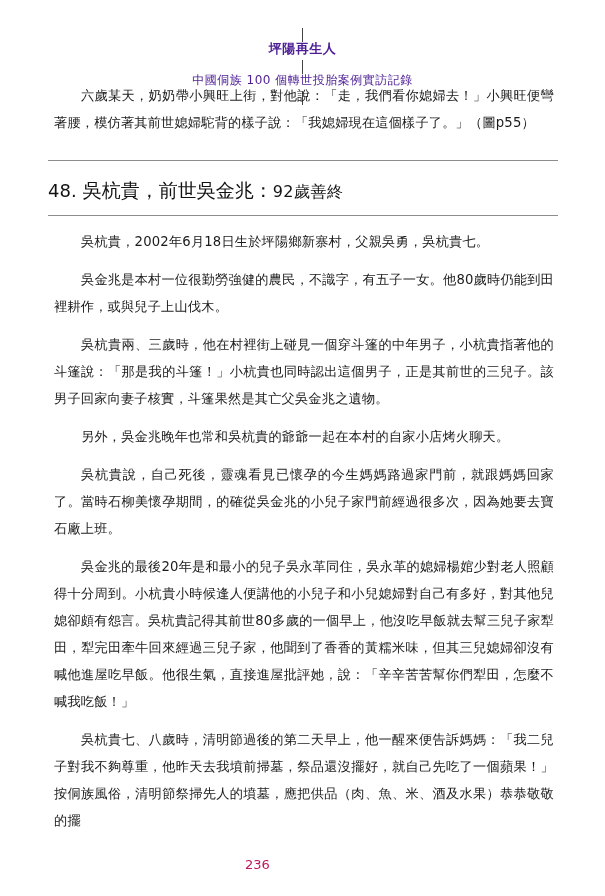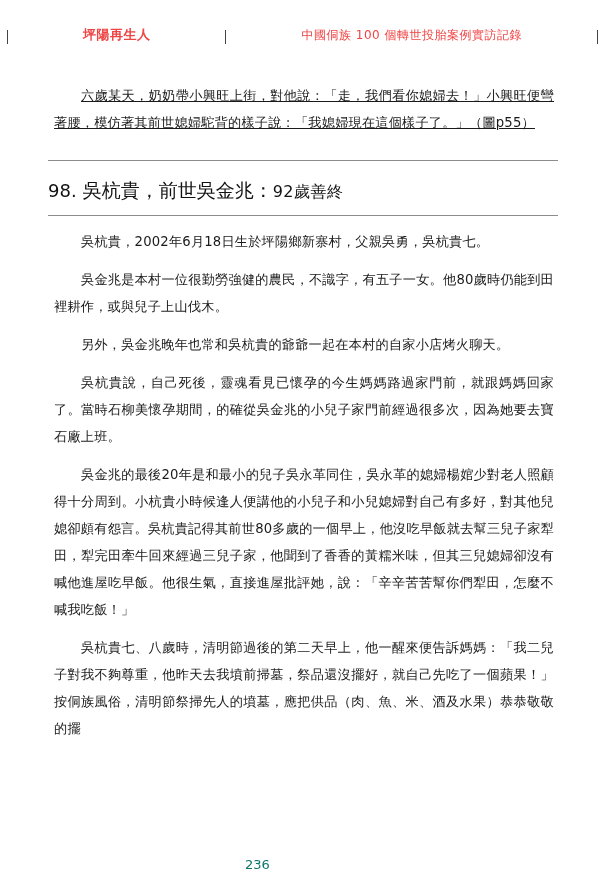--- a/index.html
+++ b/index.html
@@ -23,26 +23,27 @@
     padding: 0;
   }
 
   
   .header {
     position: absolute;
     top: 26px;
     left: 0;
     width: 605px;
     display: flex;
-    justify-content: space-between;
+    justify-content: center;
     align-items: center;
     font-size: 12.5px;
     letter-spacing: 0.5px;
-    color: #ef4444;
+    color: #4c1d95;
     white-space: nowrap;
+    flex-direction: column;
   }
   .header .bar {
     display: inline-block;
     width: 1px;
     height: 14px;
     background: #444;
     margin: 0 7px;
     position: relative;
     top: 2px;
   }
@@ -53,21 +54,20 @@
   .header .subtitle {
     font-size: 12px;
   }
 
   
   .topblock {
     position: absolute;
     top: 82px;
     left: 54px;
     width: 500px;
-    text-decoration: underline;
   }
   .para {
     font-size: 13.2px;
     line-height: 27px;
     text-align: justify;
     text-justify: inter-ideograph;
     margin: 0 0 9px 0;
     letter-spacing: 0.2px;
   }
   .indent {
@@ -116,21 +116,21 @@
   }
 
   
   .page-number {
     position: absolute;
     bottom: 24px;
     left: 0;
     width: 515px;
     text-align: center;
     font-size: 13px;
-    color: #0f766e;
+    color: #be185d;
     font-family: "DejaVu Sans", "Liberation Sans", sans-serif;
   }
 </style>
 </head>
 <body>
 
 <div class="page">
 
   <div class="header">
     <span class="bar"></span>
@@ -140,29 +140,30 @@
     <span class="bar"></span>
   </div>
 
   <div class="topblock">
     <p class="para indent">六歲某天，奶奶帶小興旺上街，對他說：「走，我們看你媳婦去！」小興旺便彎著腰，模仿著其前世媳婦駝背的樣子說：「我媳婦現在這個樣子了。」（圖p55）</p>
   </div>
 
   <div class="rule rule-top"></div>
 
   <div class="section-heading">
-    <span class="num">98.</span>
+    <span class="num">48.</span>
     <span>吳杭貴，前世吳金兆：</span><span class="big">92歲善終</span>
   </div>
 
   <div class="rule rule-bottom"></div>
 
   <div class="body-block">
     <p class="para indent">吳杭貴，2002年6月18日生於坪陽鄉新寨村，父親吳勇，吳杭貴七。</p>
     <p class="para indent">吳金兆是本村一位很勤勞強健的農民，不識字，有五子一女。他80歲時仍能到田裡耕作，或與兒子上山伐木。</p>
+    <p class="para indent">吳杭貴兩、三歲時，他在村裡街上碰見一個穿斗篷的中年男子，小杭貴指著他的斗篷說：「那是我的斗篷！」小杭貴也同時認出這個男子，正是其前世的三兒子。該男子回家向妻子核實，斗篷果然是其亡父吳金兆之遺物。</p>
     <p class="para indent">另外，吳金兆晚年也常和吳杭貴的爺爺一起在本村的自家小店烤火聊天。</p>
     <p class="para indent">吳杭貴說，自己死後，靈魂看見已懷孕的今生媽媽路過家門前，就跟媽媽回家了。當時石柳美懷孕期間，的確從吳金兆的小兒子家門前經過很多次，因為她要去寶石廠上班。</p>
     <p class="para indent">吳金兆的最後20年是和最小的兒子吳永革同住，吳永革的媳婦楊婠少對老人照顧得十分周到。小杭貴小時候逢人便講他的小兒子和小兒媳婦對自己有多好，對其他兒媳卻頗有怨言。吳杭貴記得其前世80多歲的一個早上，他沒吃早飯就去幫三兒子家犁田，犁完田牽牛回來經過三兒子家，他聞到了香香的黃糯米味，但其三兒媳婦卻沒有喊他進屋吃早飯。他很生氣，直接進屋批評她，說：「辛辛苦苦幫你們犁田，怎麼不喊我吃飯！」</p>
     <p class="para indent">吳杭貴七、八歲時，清明節過後的第二天早上，他一醒來便告訴媽媽：「我二兒子對我不夠尊重，他昨天去我墳前掃墓，祭品還沒擺好，就自己先吃了一個蘋果！」按侗族風俗，清明節祭掃先人的墳墓，應把供品（肉、魚、米、酒及水果）恭恭敬敬的擺</p>
   </div>
 
   <div class="page-number">236</div>
 
 </div>
 

